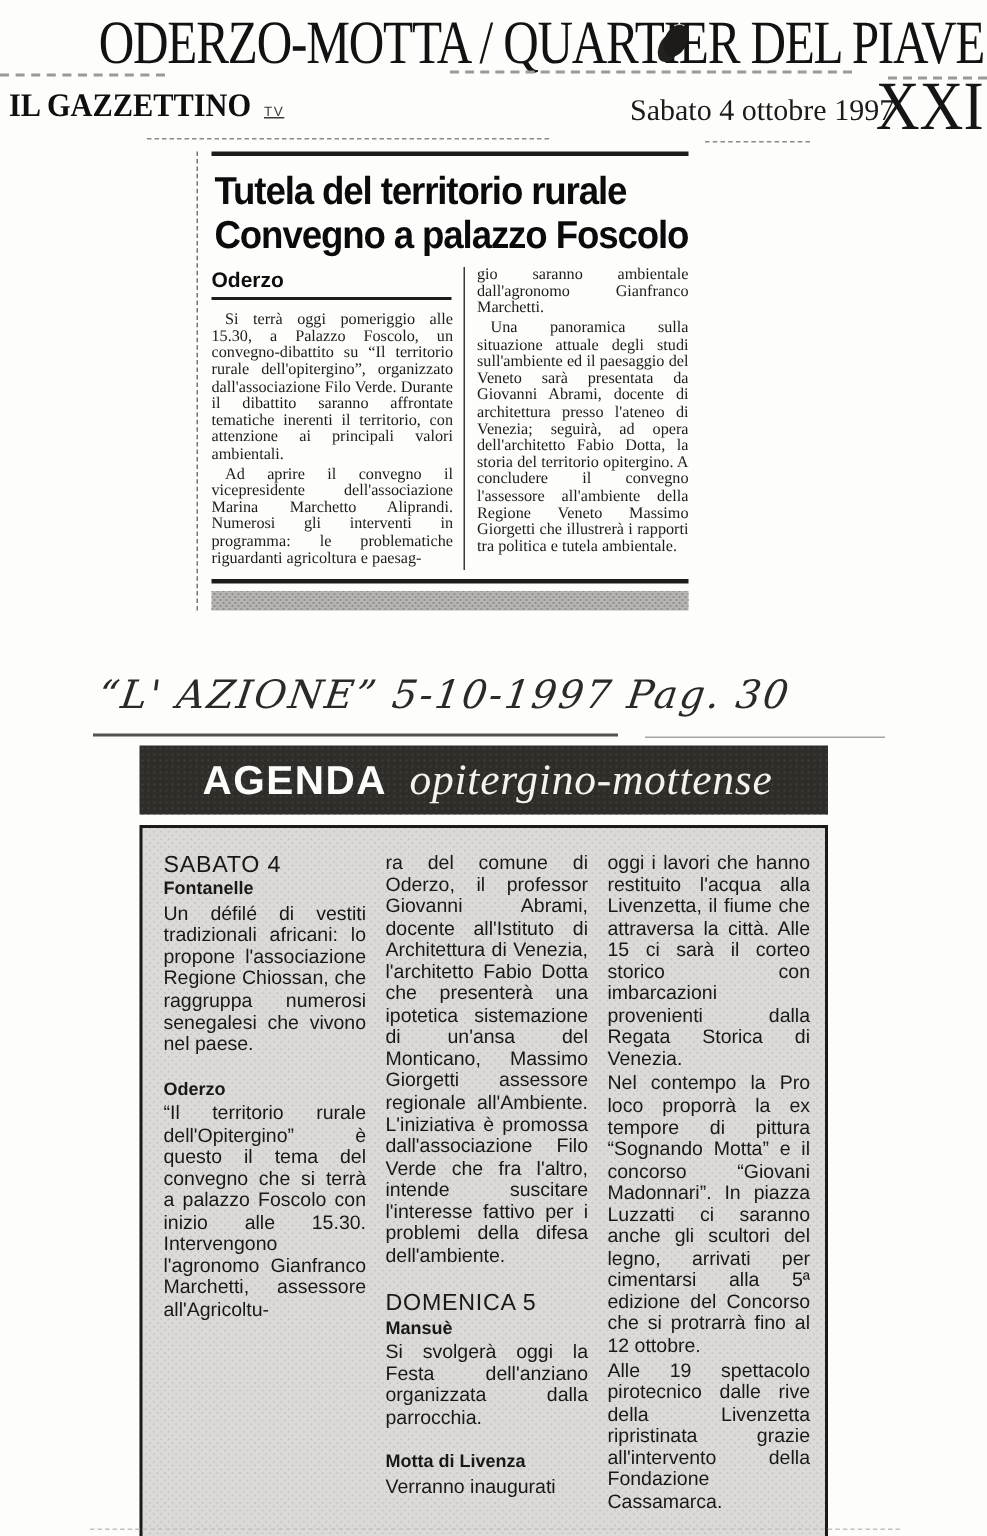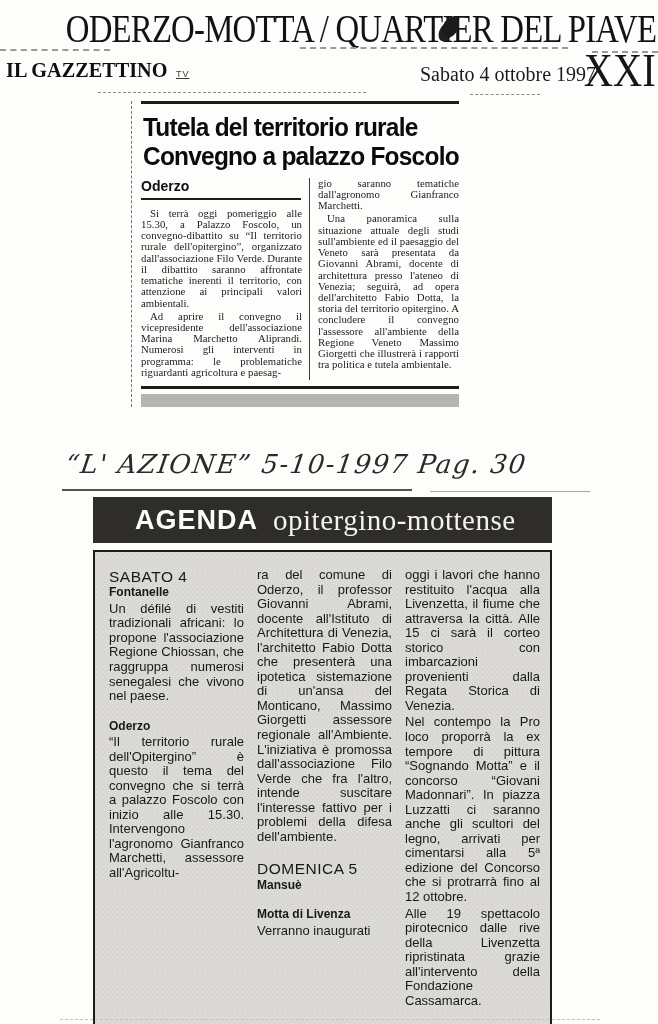--- a/index.html
+++ b/index.html
@@ -76,21 +76,21 @@
     height:46px;display:flex;align-items:center;
     background-color:#2e2d29;
     background-image:radial-gradient(#403e39 18%,transparent 20%);
     background-size:4px 4px;
   }
   .agenda-banner .t1{
     font-family:"Liberation Sans","DejaVu Sans",sans-serif;font-weight:800;
     font-size:27px;color:#fcfcfa;letter-spacing:1px;margin-left:42px;
   }
   .agenda-banner .t2{
-    font-family:"Liberation Serif",serif;font-size:29px;
+    font-family:"Liberation Serif",serif;font-style:italic;font-size:29px;
     color:#f4f3ef;margin-left:15px;letter-spacing:0.5px;
   }
   .agenda-body{
     margin-top:7px;height:478px;box-sizing:border-box;
     border:2px solid #1c1b19;
     background-color:#dbdad6;
     background-image:radial-gradient(#c9c8c4 20%,transparent 22%),
                      radial-gradient(#c9c8c4 20%,transparent 22%);
     background-size:5px 5px;background-position:0 0,2.5px 2.5px;
     padding:16px 10px 8px 14px;display:flex;gap:13px;overflow:hidden;
@@ -130,21 +130,21 @@
       <span>Convegno a palazzo Foscolo</span>
     </div>
     <div class="art-cols">
       <div class="art-col-left">
         <div class="kicker">Oderzo</div>
         <div class="kicker-rule"></div>
         <p class="art-p indent">Si terrà oggi pomeriggio alle 15.30, a Palazzo Foscolo, un convegno-dibattito su “Il territorio rurale dell'opitergino”, organizzato dall'associazione Filo Verde. Durante il dibattito saranno affrontate tematiche inerenti il territorio, con attenzione ai principali valori ambientali.</p>
         <p class="art-p indent">Ad aprire il convegno il vicepresidente dell'associazione Marina Marchetto Aliprandi. Numerosi gli interventi in programma: le problematiche riguardanti agricoltura e paesag-</p>
       </div>
       <div class="art-col-right">
-        <p class="art-p">gio saranno tematiche dall'agronomo Gianfranco Marchetti.</p>
+        <p class="art-p">gio saranno ambientale dall'agronomo Gianfranco Marchetti.</p>
         <p class="art-p indent">Una panoramica sulla situazione attuale degli studi sull'ambiente ed il paesaggio del Veneto sarà presentata da Giovanni Abrami, docente di architettura presso l'ateneo di Venezia; seguirà, ad opera dell'architetto Fabio Dotta, la storia del territorio opitergino. A concludere il convegno l'assessore all'ambiente della Regione Veneto Massimo Giorgetti che illustrerà i rapporti tra politica e tutela ambientale.</p>
       </div>
     </div>
     <div class="bottom-rule"></div>
     <div class="gray-bar"></div>
   </div>
 
   <div class="note">“L' AZIONE”  5-10-1997   Pag. 30</div>
   <div class="note-underline"></div>
   <div class="note-underline2"></div>
@@ -161,20 +161,21 @@
         <div class="blk-place">Fontanelle</div>
         <p class="blk-p">Un défilé di vestiti tradizionali africani: lo propone l'associazione Regione Chiossan, che raggruppa numerosi senegalesi che vivono nel paese.</p>
         <div class="blk-place gap-top">Oderzo</div>
         <p class="blk-p">“Il territorio rurale dell'Opitergino” è questo il tema del convegno che si terrà a palazzo Foscolo con inizio alle 15.30. Intervengono l'agronomo Gianfranco Marchetti, assessore all'Agricoltu-</p>
       </div>
 
       <div class="agenda-col">
         <p class="blk-p">ra del comune di Oderzo, il professor Giovanni Abrami, docente all'Istituto di Architettura di Venezia, l'architetto Fabio Dotta che presenterà una ipotetica sistemazione di un'ansa del Monticano, Massimo Giorgetti assessore regionale all'Ambiente. L'iniziativa è promossa dall'associazione Filo Verde che fra l'altro, intende suscitare l'interesse fattivo per i problemi della difesa dell'ambiente.</p>
         <div class="blk-day gap-top">DOMENICA 5</div>
         <div class="blk-place">Mansuè</div>
+        <p class="blk-p">Si svolgerà oggi la Festa dell'anziano organizzata dalla parrocchia.</p>
         <div class="blk-place gap-top">Motta di Livenza</div>
         <p class="blk-p">Verranno inaugurati</p>
       </div>
 
       <div class="agenda-col">
         <p class="blk-p">oggi i lavori che hanno restituito l'acqua alla Livenzetta, il fiume che attraversa la città. Alle 15 ci sarà il corteo storico con imbarcazioni provenienti dalla Regata Storica di Venezia.</p>
         <p class="blk-p">Nel contempo la Pro loco proporrà la ex tempore di pittura “Sognando Motta” e il concorso “Giovani Madonnari”. In piazza Luzzatti ci saranno anche gli scultori del legno, arrivati per cimentarsi alla 5ª edizione del Concorso che si protrarrà fino al 12 ottobre.</p>
         <p class="blk-p">Alle 19 spettacolo pirotecnico dalle rive della Livenzetta ripristinata grazie all'intervento della Fondazione Cassamarca.</p>
       </div>
 

